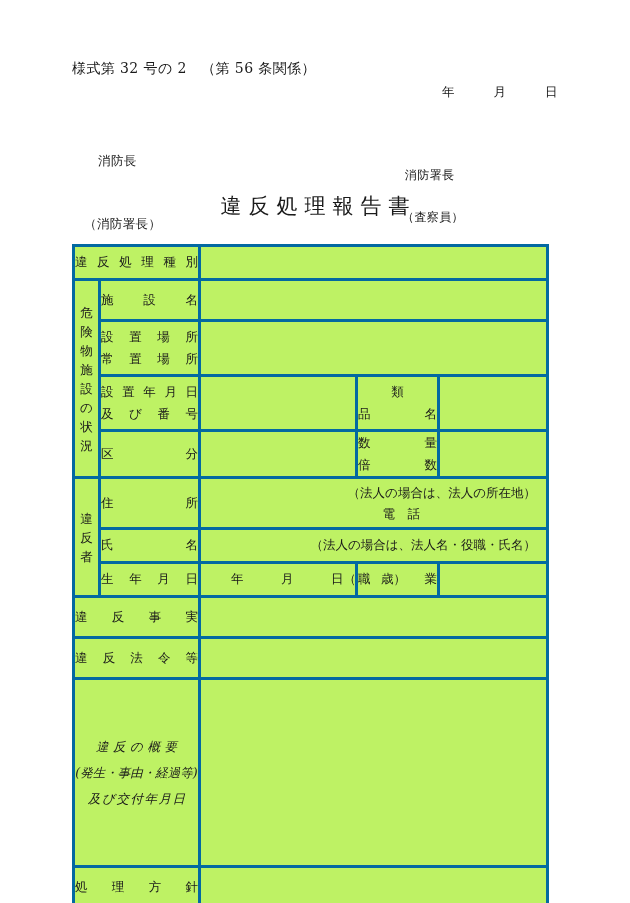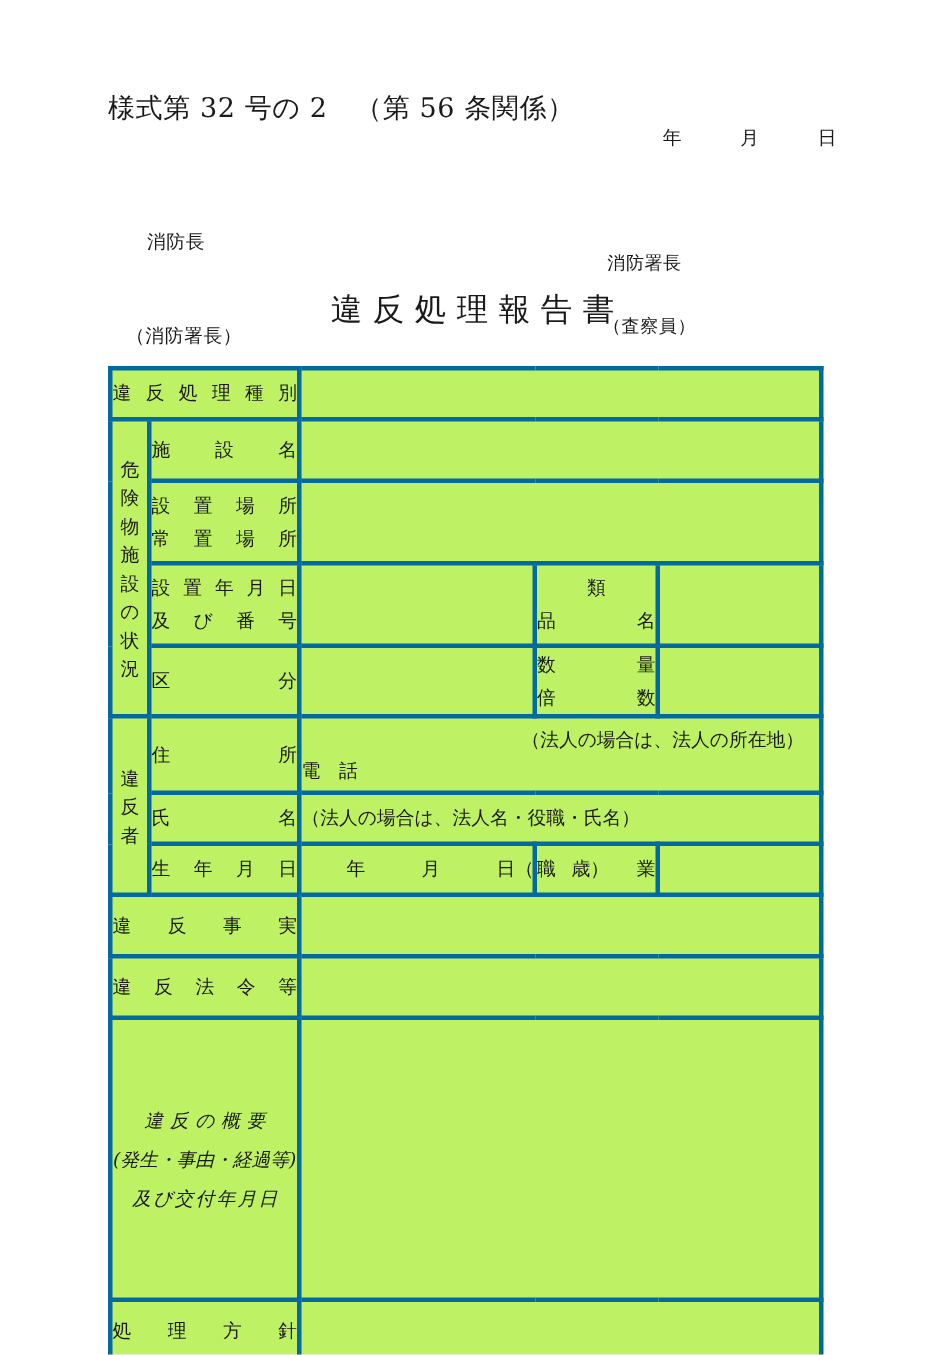--- a/index.html
+++ b/index.html
@@ -22,21 +22,21 @@
     width: 630px;
     height: 903px;
     overflow: hidden;
   }
 
   
   .form-no {
     position: absolute;
     left: 72px;
     top: 60px;
-    font-size: 18px;
+    font-size: 14px;
     letter-spacing: 0.4px;
     white-space: pre;
   }
   .date-line {
     position: absolute;
     left: 12px;
     top: 84px;
     width: 546px;
     text-align: right;
     font-size: 12.5px;
@@ -148,23 +148,23 @@
     padding: 0 8px;
   }
   .field.r-note {
     text-align: right;
     padding-right: 10px;
     line-height: 21px;
     padding-top: 3px;
     padding-bottom: 3px;
   }
   .field.r-note .n1 { display: block; text-align: right; }
-  .field.r-note .n2 { display: block; text-align: left; padding-right: 116px; }
+  .field.r-note .n2 { display: block; text-align: right; padding-right: 116px; }
   .field.c-note {
-    text-align: left;
+    text-align: right;
     padding-right: 10px;
   }
   .field.dob {
     padding-left: 30px;
     white-space: pre;
   }
   .cellh-38 { height: 38px; }
   .cellh-44 { height: 44px; }
   .cellh-31 { height: 31px; }
   .cellh-185 { height: 185px; }

